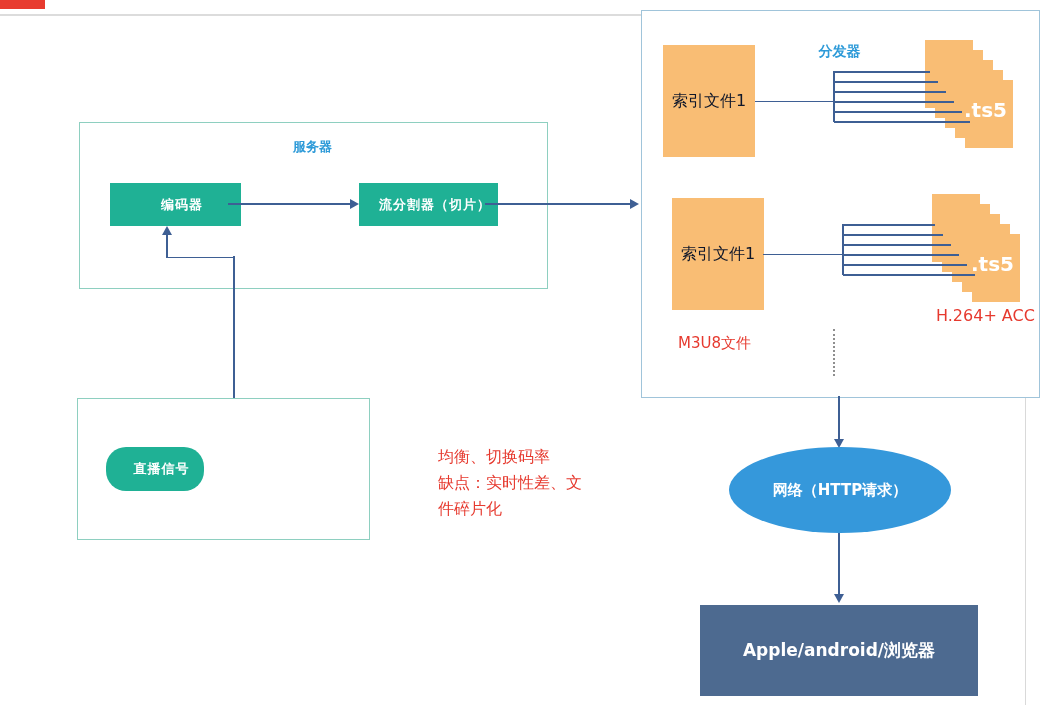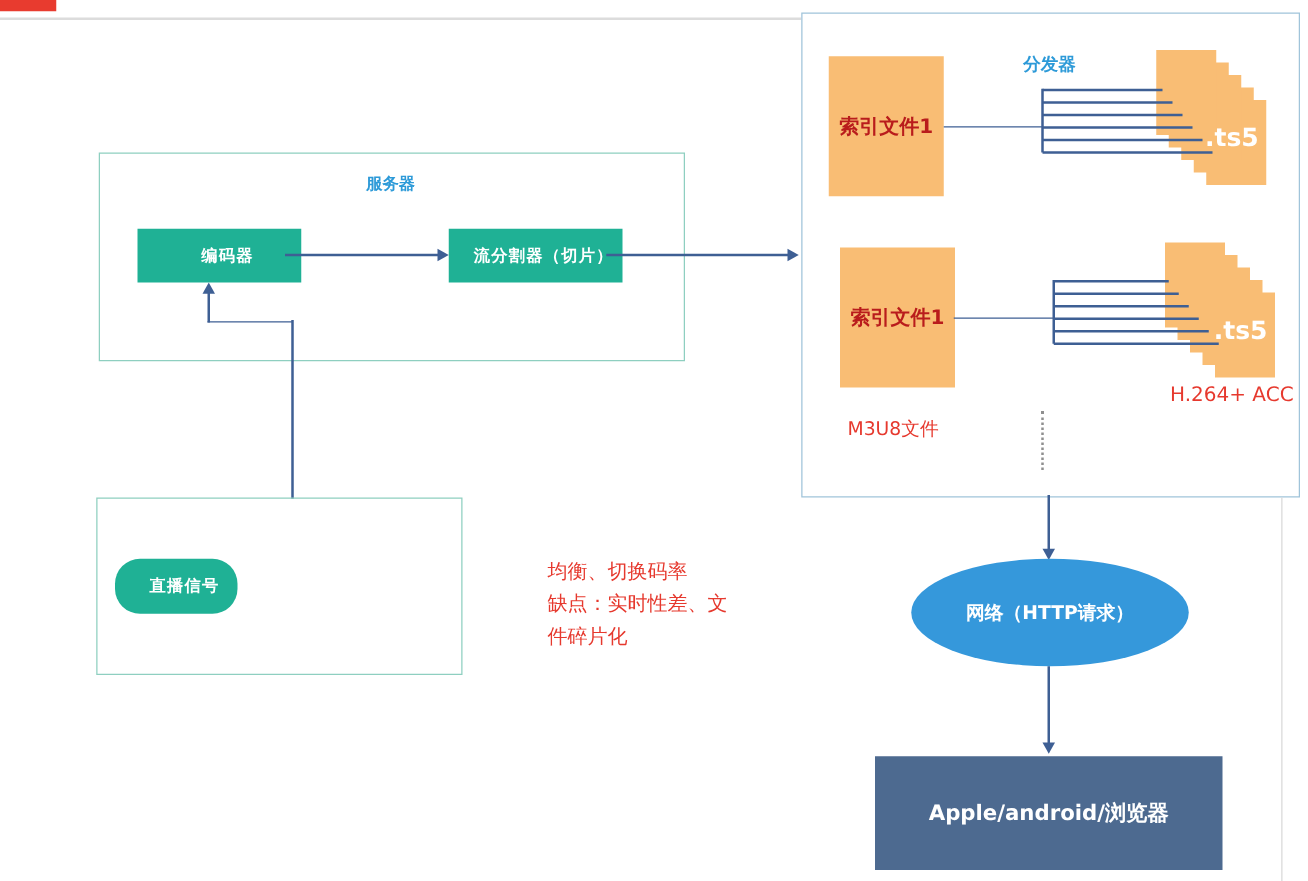--- a/index.html
+++ b/index.html
@@ -5,21 +5,21 @@
   html,body{margin:0;padding:0;background:#ffffff;}
   body{font-family:"DejaVu Sans","Liberation Sans",sans-serif;}
   #stage{position:relative;width:1046px;height:705px;overflow:hidden;background:#fff;}
   .abs{position:absolute;}
   .frame-teal{border:1px solid #8ecfc0;background:transparent;}
   .frame-blue{border:1px solid #a0c4da;background:transparent;}
   .green-node{background:#1fb195;color:#fff;font-weight:bold;font-size:13px;
               display:flex;align-items:center;justify-content:center;letter-spacing:1px;padding-left:13px;}
   .blue-label{color:#2d9ad8;font-weight:bold;text-align:center;}
   .red-text{color:#e6392e;}
-  .orange-node{background:#f9bd74;color:#b91c1c;font-weight:bold;
+  .orange-node{background:#f9bd74;color:#0f172a;font-weight:normal;
                display:flex;align-items:center;justify-content:center;}
   .hline{background:#3e5f94;height:1.5px;}
   .vline{background:#3e5f94;width:1.5px;}
   .card{position:absolute;width:48px;height:68px;background:#f9bd74;}
   .arr-right{width:0;height:0;border-top:5px solid transparent;border-bottom:5px solid transparent;
              border-left:9px solid #3e5f94;}
   .arr-up{width:0;height:0;border-left:5px solid transparent;border-right:5px solid transparent;
           border-bottom:9px solid #3e5f94;}
   .arr-down{width:0;height:0;border-left:5px solid transparent;border-right:5px solid transparent;
             border-top:9px solid #3e5f94;}
@@ -45,21 +45,21 @@
 
   <div class="abs hline" style="left:485px;top:203px;width:146px;"></div>
   <div class="abs arr-right" style="left:630px;top:199px;"></div>
 
   <div class="abs arr-up" style="left:162px;top:226px;"></div>
   <div class="abs vline" style="left:166px;top:234px;height:24px;"></div>
   <div class="abs hline" style="left:166px;top:256.5px;width:68px;"></div>
   <div class="abs vline" style="left:233px;top:256px;height:143px;"></div>
 
   <div class="abs frame-teal" style="left:77px;top:398px;width:291px;height:140px;"></div>
-  <div class="abs green-node" style="left:92px;top:447px;width:85px;height:44px;border-radius:20px;">直播信号</div>
+  <div class="abs green-node" style="left:106px;top:447px;width:85px;height:44px;border-radius:20px;">直播信号</div>
 
   <div class="abs red-text" style="left:438px;top:444px;width:165px;font-size:16px;line-height:26px;">
     <div>均衡、切换码率</div>
     <div>缺点：实时性差、文</div>
     <div>件碎片化</div>
   </div>
 
   <div class="abs frame-blue" style="left:641px;top:10px;width:397px;height:386px;"></div>
   <div class="abs blue-label" style="left:641px;top:23px;width:397px;font-size:14px;margin-top:20px;">分发器</div>
 

